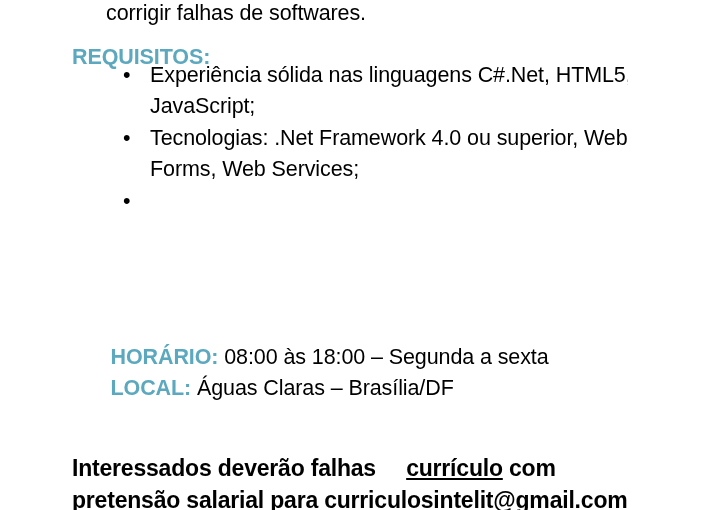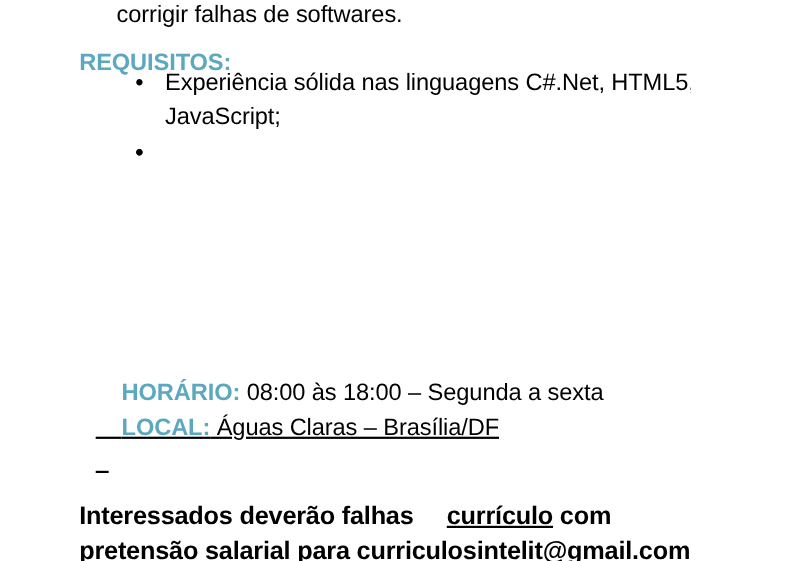--- a/index.html
+++ b/index.html
@@ -89,21 +89,21 @@
     line-height: 31px;
   }
   .kv-line .k {
     font-weight: bold;
     color: #5BA8BF;
   }
   .kv-line .v {
     color: #000000;
   }
   .kv-horario   { top: 311px; }
-  .kv-local     { top: 342px; text-decoration: underline; }
+  .kv-local     { top: 342px; }
   .kv-beneficios{ top: 373px; }
 
   
   .closing {
     position: absolute;
     left: 72px;
     top: 452px;
     width: 576px;
     font-size: 23px;
     line-height: 32px;
@@ -130,20 +130,21 @@
 
   <div class="bullets">
 
     <div class="bullet-item">
       <span class="dot">•</span>
       <span>Experiência sólida nas linguagens C#.Net,  HTML5, JavaScript;</span>
     </div>
 
     <div class="bullet-item">
       <span class="dot">•</span>
+      <span>Tecnologias: .Net Framework 4.0 ou superior, Web Forms, Web Services;</span>
     </div>
 
     <div class="bullet-item justify">
       <span class="dot">•</span>
     </div>
 
   </div>
 
   <div class="txt kv-line kv-horario">
     <span class="k">HORÁRIO:</span><span class="v"> 08:00 às 18:00 – Segunda a sexta</span>

